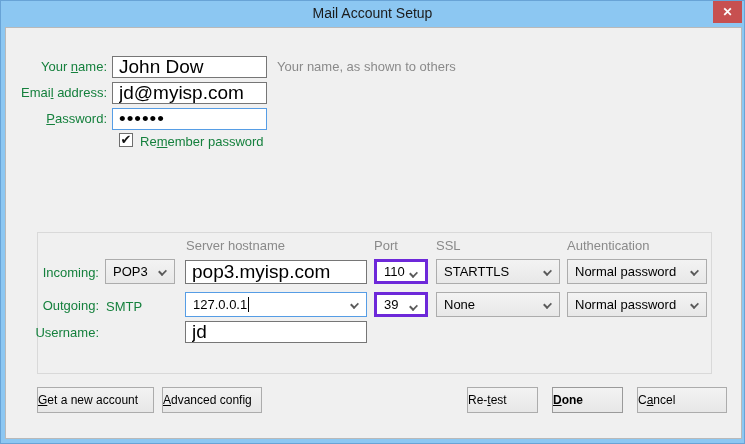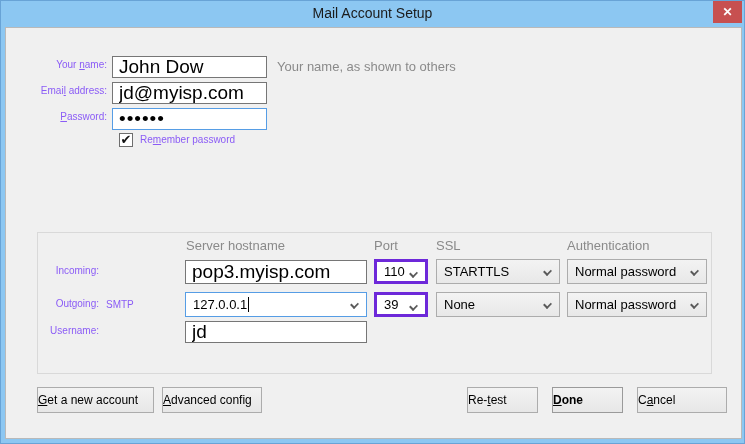--- a/index.html
+++ b/index.html
@@ -16,21 +16,21 @@
   .close-btn {
     position:absolute; left:712px; top:0; width:29px; height:22px;
     background:#C75050; border:none; color:#fff; font-weight:bold;
     font-size:12px; font-family:"Liberation Sans", sans-serif; cursor:pointer;
     display:flex; align-items:center; justify-content:center;
   }
   .content {
     position:absolute; left:4px; top:26px; width:737px; height:412px;
     background:#F0F0F0; border:1px solid #B9B9B9;
   }
-  .lbl { position:absolute; font-size:10px; color:#8b5cf6; white-space:nowrap; }
+  .lbl { position:absolute; font-size:13px; color:#15803d; white-space:nowrap; }
   .lbl.r { text-align:right; }
   .ak { text-decoration:underline; }
   .hint { position:absolute; font-size:13px; color:#8A8A8A; white-space:nowrap; }
   .colhead { position:absolute; font-size:13px; color:#8A8A8A; white-space:nowrap; }
   input.tbox {
     position:absolute; height:22px; background:#fff; border:1px solid #767676;
     font-size:19px; font-family:inherit; padding:0 6px; color:#000; outline:none;
   }
   input.tbox.focus { border:1px solid #569DE5; }
   .combo {
@@ -95,20 +95,24 @@
     <div class="lbl" style="left:134px; top:106px;"><span>Re</span><span class="ak">m</span><span>ember password</span></div>
 
     <div class="groupbox"></div>
 
     <div class="colhead" style="left:180px; top:210px;">Server hostname</div>
     <div class="colhead" style="left:368px; top:210px;">Port</div>
     <div class="colhead" style="left:430px; top:210px;">SSL</div>
     <div class="colhead" style="left:561px; top:210px;">Authentication</div>
 
     <div class="lbl r" style="left:10px; top:237px; width:83px;">Incoming:</div>
+    <div class="combo" style="left:99px; top:231px; width:70px;">
+      <span>POP3</span>
+      <span class="chev"></span>
+    </div>
     <input class="tbox" style="left: 179px; top: 232px; width: 182px; height: 24px;" value="pop3.myisp.com">
     <div class="combo editable" style="left:368px; top:231px; width:54px;">
       <span>110</span>
       <span class="chev"></span>
     </div>
     <div class="combo" style="left:430px; top:231px; width:124px;">
       <span>STARTTLS</span>
       <span class="chev"></span>
     </div>
     <div class="combo" style="left:561px; top:231px; width:140px;">

